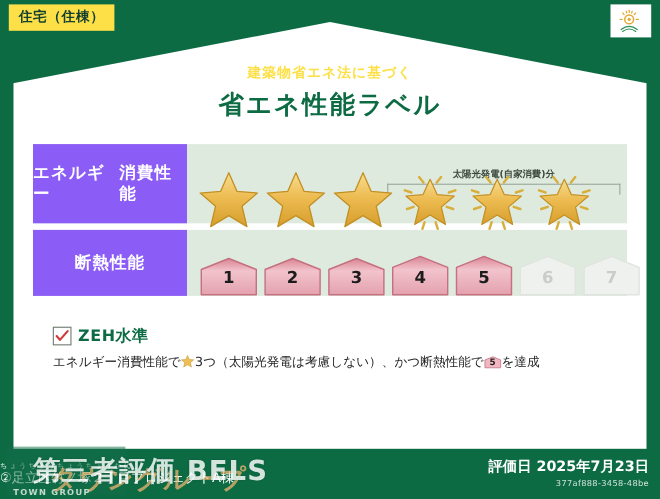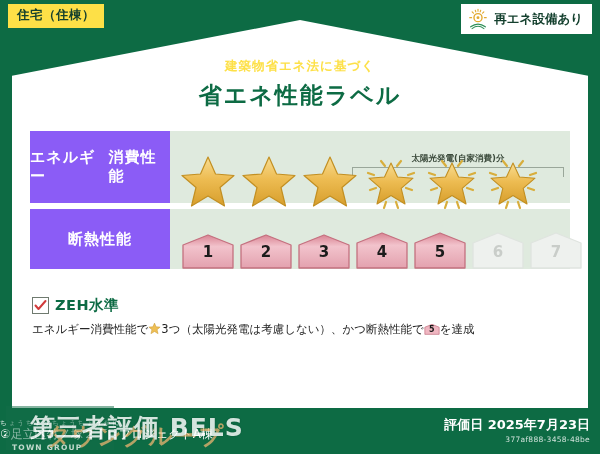--- a/index.html
+++ b/index.html
@@ -101,21 +101,21 @@
   .hcell svg{position:absolute;left:0;top:0;width:56px;height:38px;}
   .hnum{
     position:absolute;left:0;right:0;top:13px;text-align:center;
     font-size:15px;font-weight:bold;line-height:1;
   }
   .hnum.on{color:#1c1c1c;}
   .hnum.off{color:#c9cdc9;}
 
   
   .notes{
-    position:absolute;left:32px;right:32px;top:296px;z-index:4;
+    position:absolute;left:48px;right:32px;top:296px;z-index:4;
     display:flex;gap:8px;
   }
   .note{flex:1 1 50%;position:relative;}
   .note.right{padding-left:14px;border-left:2px solid #0d6b44;}
   .note-head{display:flex;align-items:center;gap:6px;margin-bottom:5px;}
   .chk{
     width:15px;height:15px;border:1.4px solid #6f7a6f;background:#fff;
     display:flex;align-items:center;justify-content:center;flex:0 0 auto;
   }
   .chk svg{width:13px;height:13px;display:block;}
@@ -197,21 +197,20 @@
         <line x1="3" y1="10.5" x2="5" y2="10.5"></line>
         <line x1="19" y1="10.5" x2="21" y2="10.5"></line>
         <line x1="9" y1="2.4" x2="9.6" y2="4.2"></line>
         <line x1="15" y1="2.4" x2="14.4" y2="4.2"></line>
       </g>
       <circle cx="12" cy="10.5" r="4.4" fill="none" stroke="#e2a92f" stroke-width="1.5"></circle>
       <circle cx="12" cy="10.5" r="1.6" fill="#e2a92f"></circle>
       <path d="M4 20.5 Q12 14.5 20 20.5" fill="none" stroke="#2f8f58" stroke-width="1.3" stroke-linecap="round"></path>
       <path d="M5.5 22.5 Q12 17.5 18.5 22.5" fill="none" stroke="#2f8f58" stroke-width="1.1" stroke-linecap="round"></path>
     </svg>
-    <span>再エネ設備あり</span>
   </div>
 
   <div class="title-wrap">
     <p class="title-sub">建築物省エネ法に基づく</p>
     <p class="title-main">省エネ性能ラベル</p>
   </div>
 
   <div class="rows">
 
     <div class="row row-energy">

